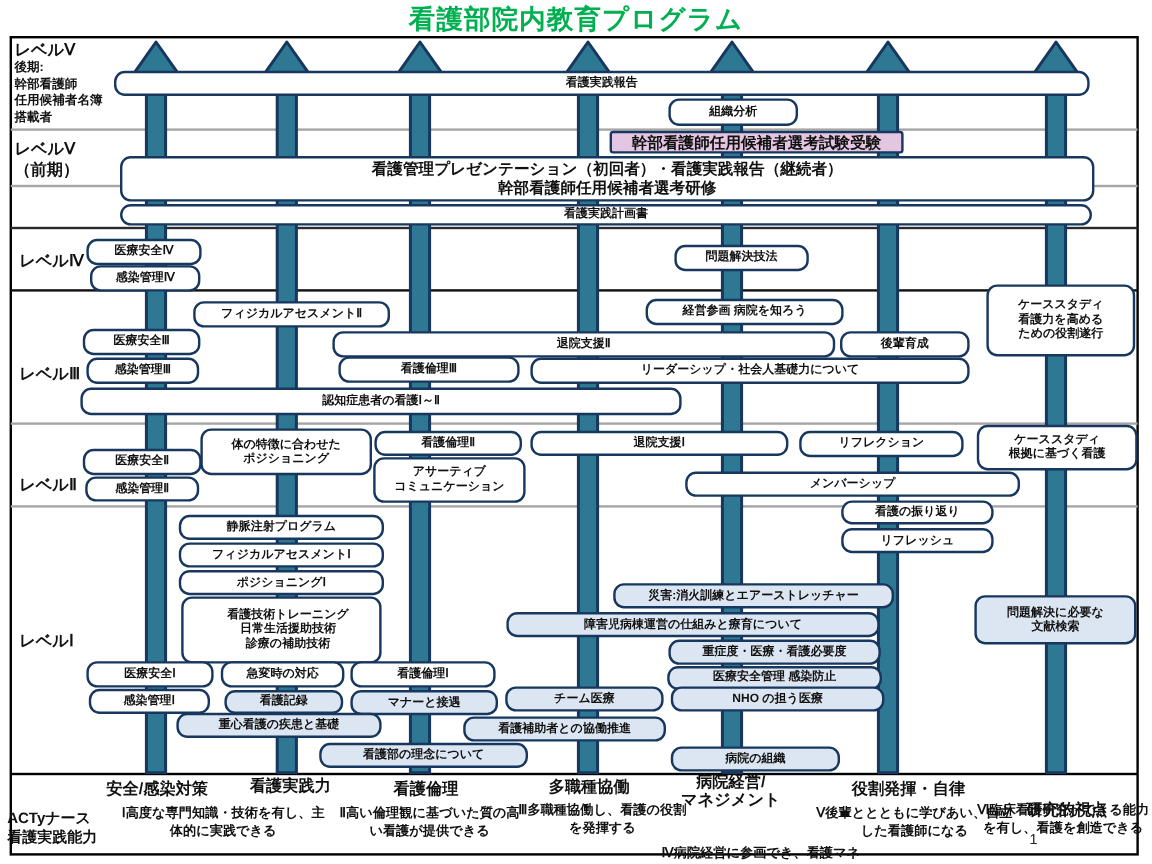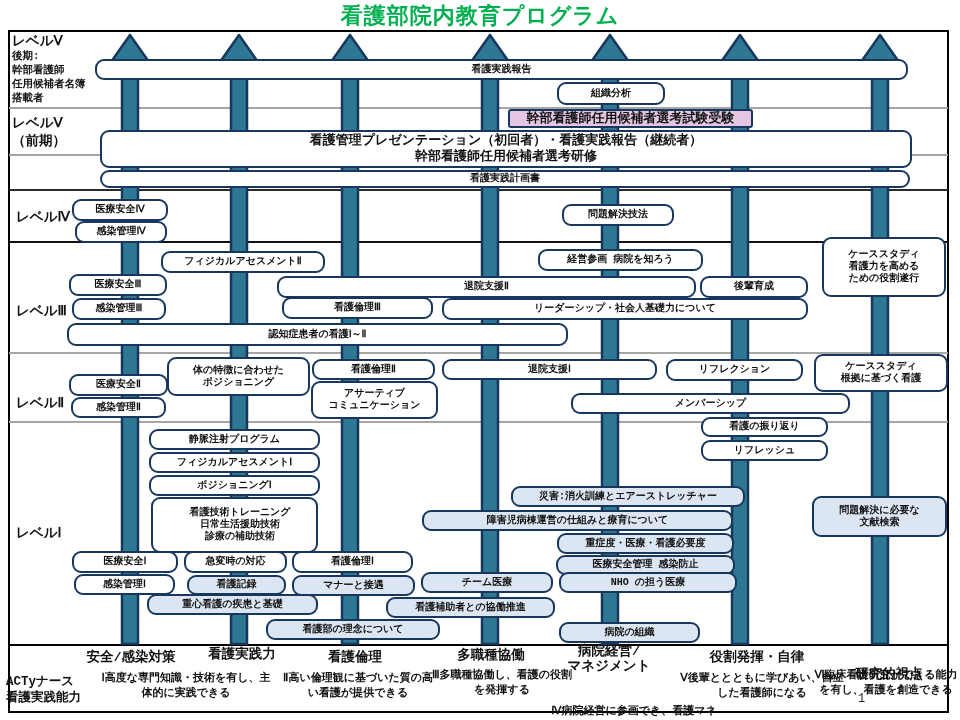--- a/index.html
+++ b/index.html
@@ -1,17 +1,17 @@
 <!DOCTYPE html>
 <html><head>
 <meta charset="utf-8">
 <style>
   html,body{margin:0;padding:0;background:#fff;}
   .canvas{position:relative;width:960px;height:720px;background:#fff;overflow:hidden;
-          font-family:Liberation Mono, monospace;color:#111;}
+          font-family:Liberation Sans, sans-serif;color:#111;}
   .title{position:absolute;left:0;top:1px;width:960px;text-align:center;
          font-size:22px;font-weight:bold;color:#00B050;letter-spacing:1px;z-index:5;}
   .frame{position:absolute;left:8px;top:30px;width:941px;height:683px;
          border:2px solid #000;box-sizing:border-box;z-index:0;}
   .hline{position:absolute;left:9px;width:939px;z-index:1;}
   .arrow{position:absolute;z-index:2;}
   .box{position:absolute;display:flex;align-items:center;justify-content:center;
        text-align:center;border:2px solid #17375E;border-radius:9px;background:#fff;
        font-weight:bold;font-size:10px;line-height:1.2;color:#111;
        white-space:pre-line;z-index:3;box-sizing:border-box;padding:0 2px;}

